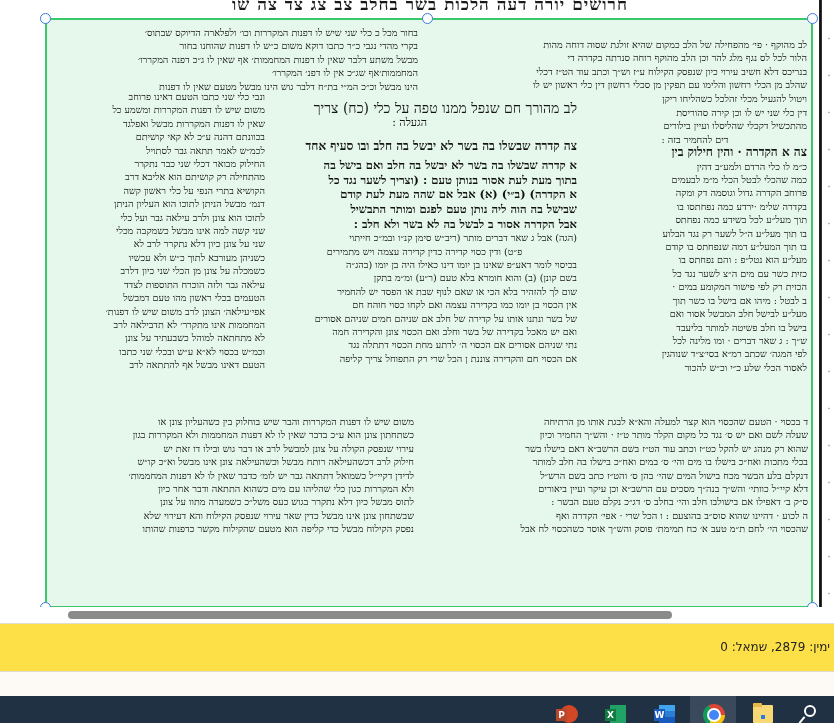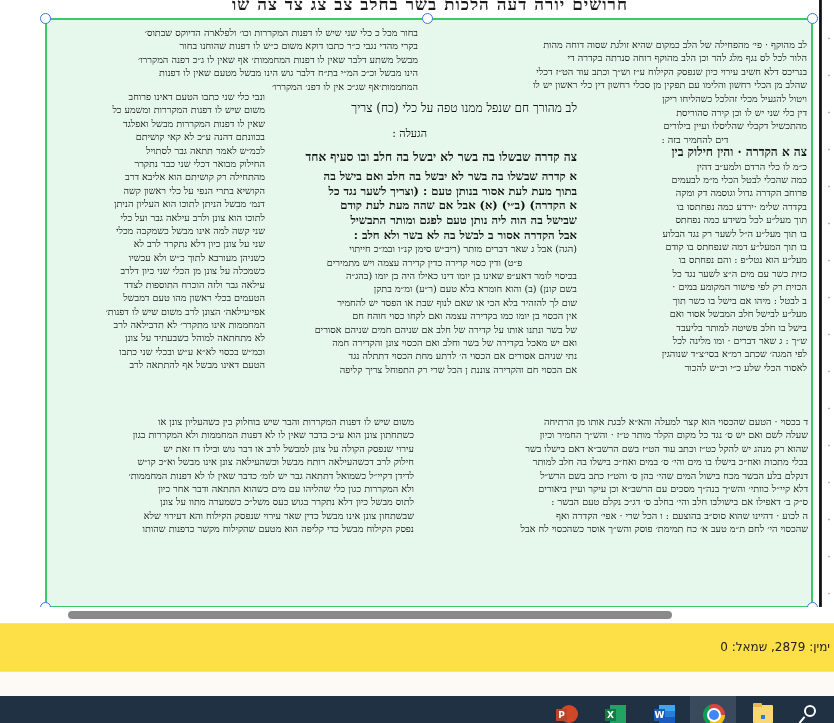--- a/index.html
+++ b/index.html
@@ -135,21 +135,21 @@
       <p>הכזית רק לפי פישור המקומע במים ·</p>
       <p>ב  לבטל : מיהו אם בישל בו כשר תוך</p>
       <p>מעל״ע לבישל חלב המבשל אסור ואם</p>
       <p>בישל בו חלב  פשיטה למותר  בליעבד</p>
       <p>ש״ך : ג  שאר דברים · ומו מלינה לכל</p>
       <p>לפי המגה׳ שכתב רמ״א בסי׳צ״ד שנוהגין</p>
       <p>לאסור הכלי שלע כ״י וכ״ש להכור</p>
     </div>
 
     <div class="col col-center">
-      <p style="font-size:12px;margin-bottom:12px;">לב  מהורך חם שנפל ממנו טפה על כלי (כח) צריך</p>
+      <p style="font-size:14px;margin-bottom:1px;">לב  מהורך חם שנפל ממנו טפה על כלי (כח) צריך</p>
       <p style="font-size:11px;padding-right:150px;margin-bottom:10px;">הגעלה :</p>
       <p class="siman-title" style="margin-bottom:5px;">צה  קדרה שבשלו בה בשר לא יבשל בה חלב ובו סעיף אחד</p>
       <p class="main-text">א  קדרה שבשלו בה בשר לא יבשל בה חלב ואם בישל בה</p>
       <p class="main-text">בתוך מעת לעת אסור בנותן טעם : (וצריך לשער נגד כל</p>
       <p class="main-text">א  הקדרה) (ב״י) (א) אבל אם שהה מעת לעת קודם</p>
       <p class="main-text">שבישל  בה הוה ליה נותן  טעם לפגם ומותר התבשיל</p>
       <p class="main-text">אבל הקדרה אסור ב  לבשל בה לא בשר ולא חלב :</p>
       <p>(הגה)  אבל ג  שאר דברים מותר (ריב״ש סימן קנ״ו ובמ״כ חייתוי</p>
       <p class="center">פ״ט)  ודין כסוי קדירה כדין קדירה עצמה ויש מתמירים</p>
       <p>בכיסוי לומר דאע״פ שאינו בן יומו דינו כאילו היה  בן יומו (בהג״ה</p>
@@ -159,22 +159,22 @@
       <p>של בשר ונתנו אותו על קדירה של חלב אם שניהם חמים שניהם אסורים</p>
       <p>ואם יש מאכל בקדירה של בשר וחלב ואם הכסוי צונן והקדירה חמה</p>
       <p>נתי שניהם אסורים אם הכסוי ה׳ לרתע מחת הכסוי דתתלה נגד</p>
       <p>אם הכסוי חם והקדירה  צוננת ן הכל שרי רק התפוחל צריך קליפה</p>
     </div>
 
     <div class="col col-left-top">
       <p>בחור מכל כ כלי שני שיש לו דפנות המקררות וכו׳ ולפלארה הדיוקס שבתוס׳</p>
       <p>בקרי מהדי נגבי כ״ר כתבו דוקא משום כ״ש לו דפנות שהוחנו בחור</p>
       <p>מבשל משתע דלבר שאין לו דפנות המחממות׳ אף שאין לו ג״כ דפנה המקררו׳</p>
+      <p style="padding-left:140px;">המחממות׳אף שג״כ אין לו דפנ׳ המקררו׳</p>
       <p>הינו מבשל וכ״כ המ״י בת״ח דלבר גוש הינו מבשל מטעם שאין לו דפנות</p>
-      <p style="padding-left:140px;">המחממות׳אף שג״כ אין לו דפנ׳ המקררו׳</p>
     </div>
 
     <div class="col col-left-mid">
       <p>ונבי כלי שני כתבו הטעם דאינו פרוחב</p>
       <p>משום שיש לו דפנות המקררות ומשמע כל</p>
       <p>שאין לו דפנות המקררות מבשל ואפלגד</p>
       <p>בכוונתם דהנה ע״כ לא קאי קושיתם</p>
       <p>לכמ״ש לאמר תתאה גבר לסתויל</p>
       <p>החילוק מבואר דכלי שני כבר נתקרר</p>
       <p>מהתחילה רק קושיתם הוא אליבא דרב</p>

